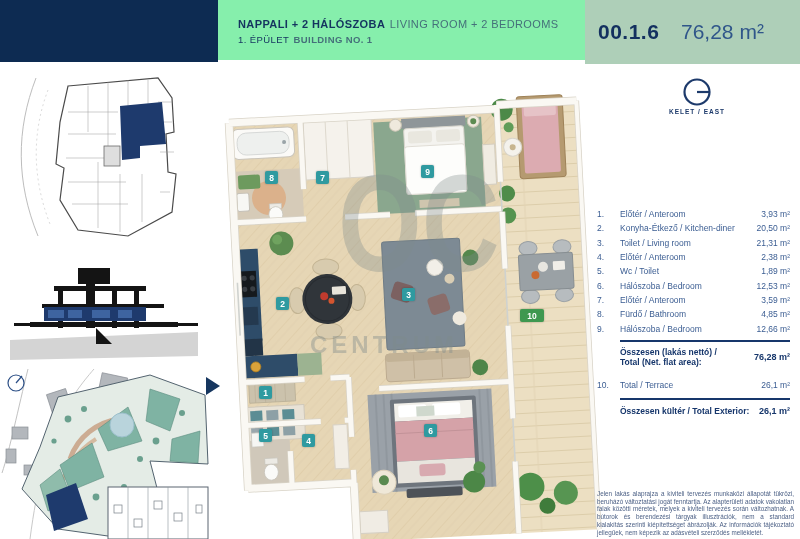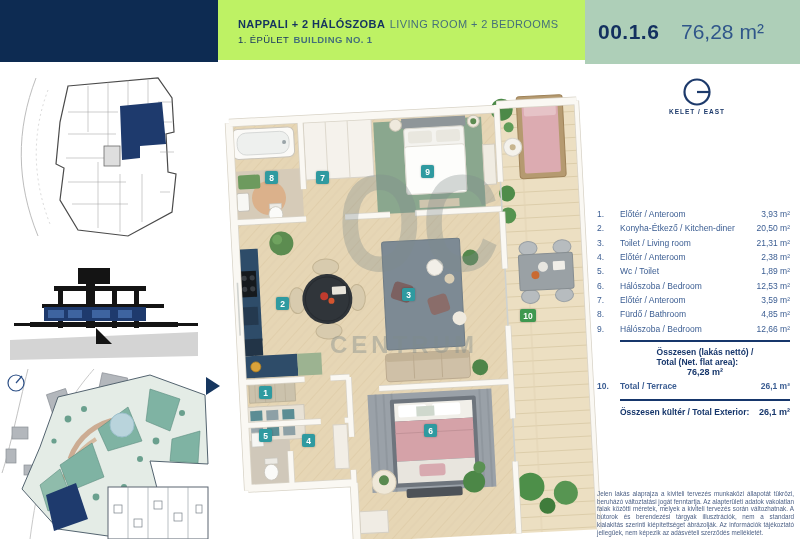--- a/index.html
+++ b/index.html
@@ -2,65 +2,65 @@
 <html><head>
 <meta charset="utf-8">
 <style>
   html,body{margin:0;padding:0;}
   body{width:800px;height:539px;overflow:hidden;background:#fff;
        font-family:"Liberation Sans",sans-serif;}
   .page{position:relative;width:800px;height:539px;background:#fff;}
 
   
   .hdr-navy{position:absolute;left:0;top:0;width:218px;height:62px;background:#0d2b52;}
-  .hdr-teal{position:absolute;left:218px;top:0;width:367px;height:60px;background:#bef264;}
+  .hdr-teal{position:absolute;left:218px;top:0;width:367px;height:60px;background:#86efac;}
   .hdr-green{position:absolute;left:585px;top:0;width:215px;height:64px;background:#aecfb8;}
   .hdr-text{position:absolute;left:20px;top:16px;line-height:14px;white-space:nowrap;}
   .h1hu{font-size:11px;font-weight:bold;color:#14335f;letter-spacing:.4px;}
   .h1en{font-size:11px;color:#45707a;letter-spacing:.4px;}
   .h2hu{font-size:9.5px;font-weight:normal;color:#14335f;letter-spacing:.4px;}
   .h2en{font-size:9.5px;color:#45707a;letter-spacing:.4px;font-weight:bold;}
   .unit-id{position:absolute;left:598px;top:20px;font-size:21px;font-weight:bold;color:#13305f;letter-spacing:.5px;}
   .unit-area{position:absolute;left:681px;top:20px;font-size:21px;font-weight:400;color:#30568a;}
 
   
   .thumb{position:absolute;}
 
   
   .plan-svg{position:absolute;left:215px;top:69px;width:390px;height:470px;z-index:1;}
   .badge{position:absolute;z-index:3;width:13px;height:13px;background:#2f9aa0;color:#fff;
          font-size:8.5px;font-weight:bold;display:flex;align-items:center;justify-content:center;
          border-radius:2px;box-shadow:0 0 2px rgba(0,0,0,.3);}
-  .badge.green{background:#3f9850;width:16px;}
+  .badge.green{background:#3f9850;width:24px;}
   .entry-arrow{position:absolute;left:206px;top:377px;width:0;height:0;z-index:3;
          border-top:9px solid transparent;border-bottom:9px solid transparent;
          border-left:14px solid #16365f;}
 
   
   .wm{position:absolute;color:#7f8b8b;z-index:4;pointer-events:none;}
   .wm-oc{left:338px;top:148px;font-size:138px;font-weight:700;line-height:1.1;
          opacity:.33;transform:scaleX(.78);transform-origin:left top;}
   .wm-l1{left:352px;top:299px;font-size:24px;font-weight:600;letter-spacing:4px;opacity:.4;}
-  .wm-l2{left:330px;top:331px;font-size:24px;font-weight:600;letter-spacing:4px;opacity:.4;}
+  .wm-l2{left:310px;top:331px;font-size:24px;font-weight:600;letter-spacing:4px;opacity:.4;}
 
   
   .compass{position:absolute;left:682px;top:77px;width:30px;height:30px;}
   .compass-label{position:absolute;left:657px;top:108px;width:80px;text-align:center;
          font-size:6.5px;font-weight:bold;letter-spacing:1px;color:#1d3a6b;}
   .rtable{position:absolute;left:597px;top:207px;width:193px;z-index:2;}
   .trow{display:flex;align-items:center;height:14.3px;font-size:8.5px;color:#3b5d92;}
   .tnum{width:15px;flex:none;}
   .tname{flex:1;padding-left:8px;}
   .tval{flex:none;text-align:right;}
   .sep{border-top:2px solid #16366b;margin-left:23px;}
   .sep1{margin-top:4px;}
-  .total-block{display:flex;align-items:center;margin-left:23px;margin-top:5px;flex-direction:column;}
+  .total-block{display:flex;align-items:center;margin-left:23px;margin-top:5px;}
   .tb-label{flex:1;font-size:8.5px;font-weight:bold;color:#16366b;line-height:10px;}
   .tb-val{flex:none;font-size:9px;font-weight:bold;color:#16366b;}
-  .row10{margin-top:2px;font-weight:bold;}
+  .row10{margin-top:11px;}
   .sep2{margin-top:6px;}
   .ext-line{display:flex;align-items:flex-end;margin-left:23px;margin-top:6px;}
   .ext-label{flex:1;font-size:8.5px;font-weight:bold;color:#16366b;}
   .ext-val{flex:none;font-size:9px;font-weight:bold;color:#16366b;}
   .disclaimer{position:absolute;left:597px;top:490px;width:197px;font-size:6.3px;
          line-height:7.7px;color:#4d6186;text-align:justify;z-index:2;}
 </style>
 </head>
 <body>
 

